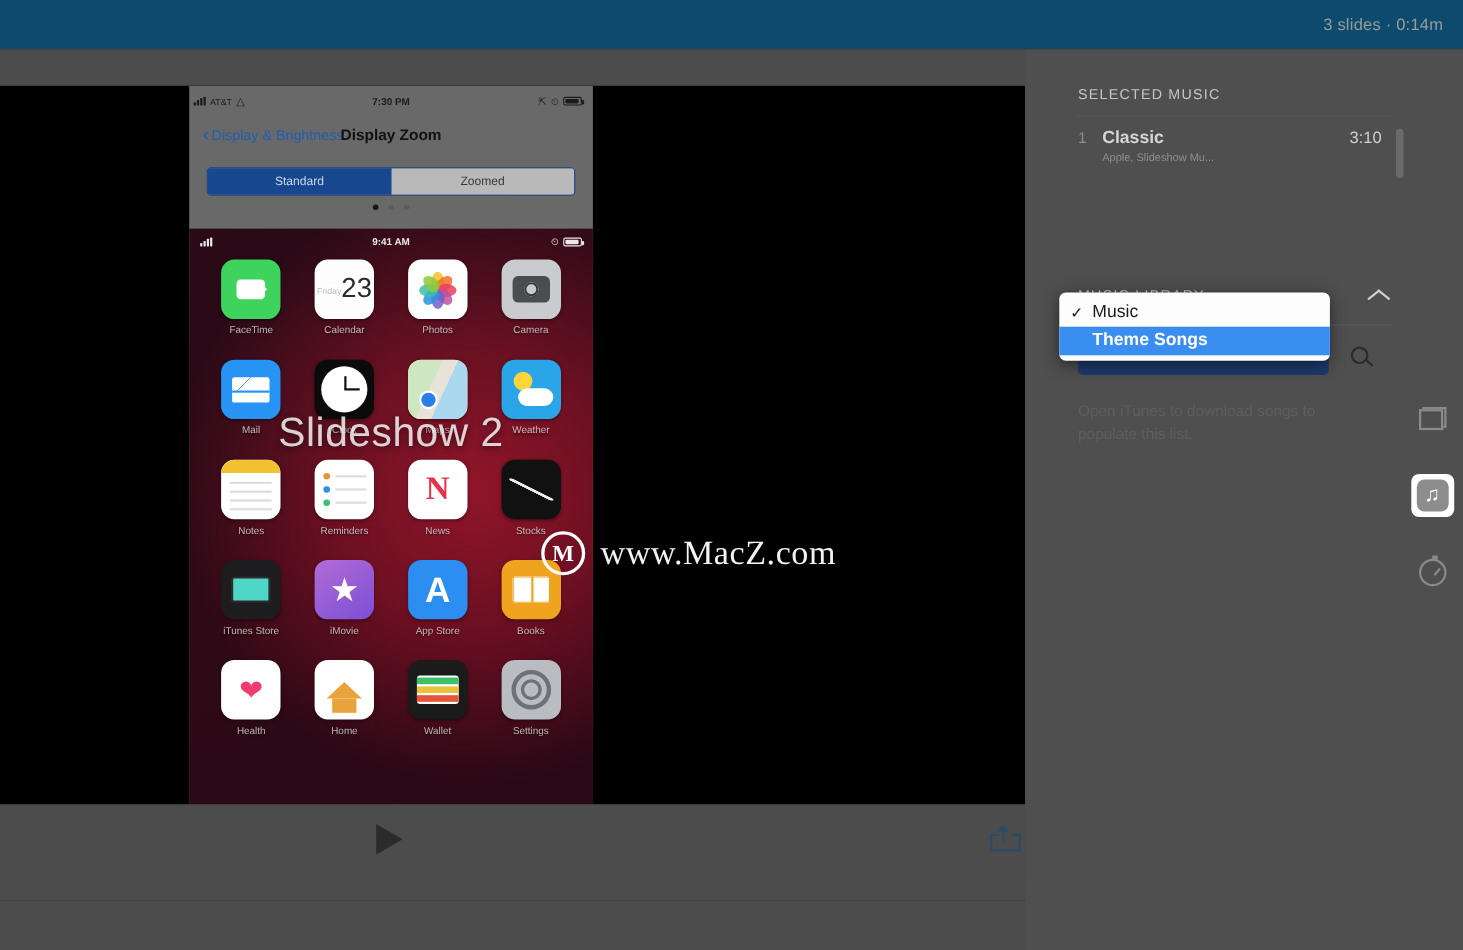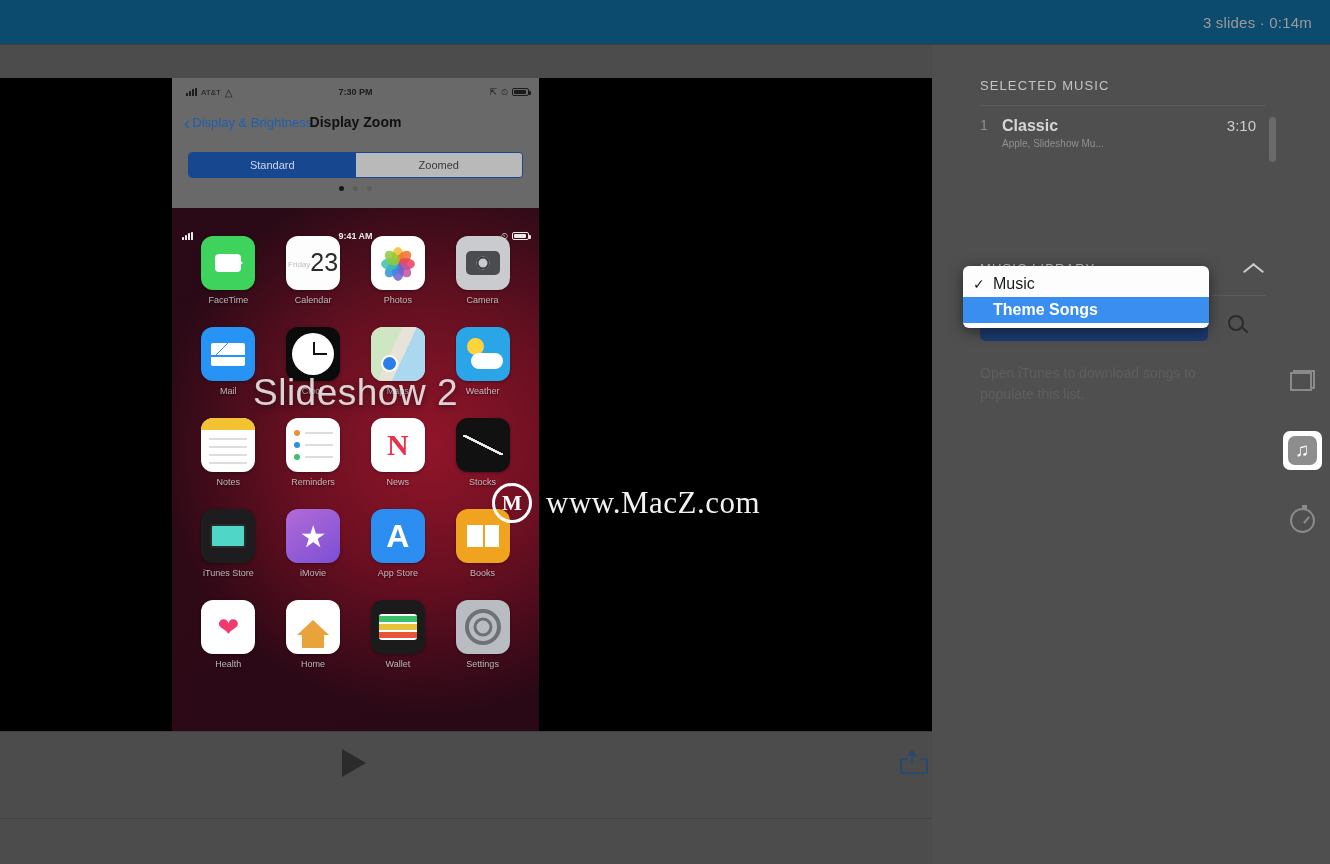--- a/index.html
+++ b/index.html
@@ -35,21 +35,21 @@
   .settings {
     position:absolute; left:0; top:0; width:367px; height:130px;
     background:#9d9d9d;
   }
   .settings::after{
     content:""; position:absolute; inset:0; background:rgba(0,0,0,.33);
   }
   .st-status {
     position:absolute; left:0; top:6px; width:100%; height:16px;
     display:flex; align-items:center; font-size:9px; color:#1b1b1b;
-    z-index:3; padding:0 14px;
+    z-index:3; padding:0 4px;
   }
   .st-status .t-center{ position:absolute; left:0; right:0; text-align:center; font-weight:bold; }
   .sig-bars{ display:flex; align-items:flex-end; gap:1px; height:8px; }
   .sig-bars i{ display:block; width:2px; background:#1b1b1b; border-radius:.5px; }
   .sig-bars i:nth-child(1){height:3px}.sig-bars i:nth-child(2){height:5px}
   .sig-bars i:nth-child(3){height:7px}.sig-bars i:nth-child(4){height:8px}
   .carrier{ margin-left:4px; font-size:8px; }
   .wifi{ margin-left:4px; font-size:10px; }
   .st-right{ position:absolute; right:10px; display:flex; align-items:center; gap:4px; font-size:9px; }
   .batt{ width:17px; height:8px; border:1px solid #1b1b1b; border-radius:2px; position:relative; }
@@ -78,21 +78,21 @@
   
   .home {
     position:absolute; left:0; top:130px; width:367px; height:523px;
     background:
       radial-gradient(circle at 70% 45%, rgba(210,30,60,.95) 0%, rgba(150,20,45,.9) 35%, rgba(60,12,30,.95) 70%),
       linear-gradient(160deg,#4a4a58 0%,#7a3a4a 35%,#c02a4a 60%,#6b2450 85%,#2a1830 100%);
     overflow:hidden;
   }
   .home::after{ content:""; position:absolute; inset:0; background:rgba(0,0,0,.30); }
   .home-status{
-    position:absolute; left:0; top:21px; width:100%; height:14px; z-index:3;
+    position:absolute; left:0; top:5px; width:100%; height:14px; z-index:3;
     display:flex; align-items:center; padding:0 10px; font-size:9px; color:#e9e9e9;
   }
   .home-status .t-center{ position:absolute; left:0; right:0; text-align:center; font-weight:bold; }
   .home-status .sig-bars i{ background:#e9e9e9; }
   .home-status .batt{ border-color:#e9e9e9; }
   .home-status .batt::before{ background:#e9e9e9; }
   .home-status .batt::after{ background:#e9e9e9; }
 
   .grid{
     position:absolute; left:0; top:22px; width:100%; z-index:3;

